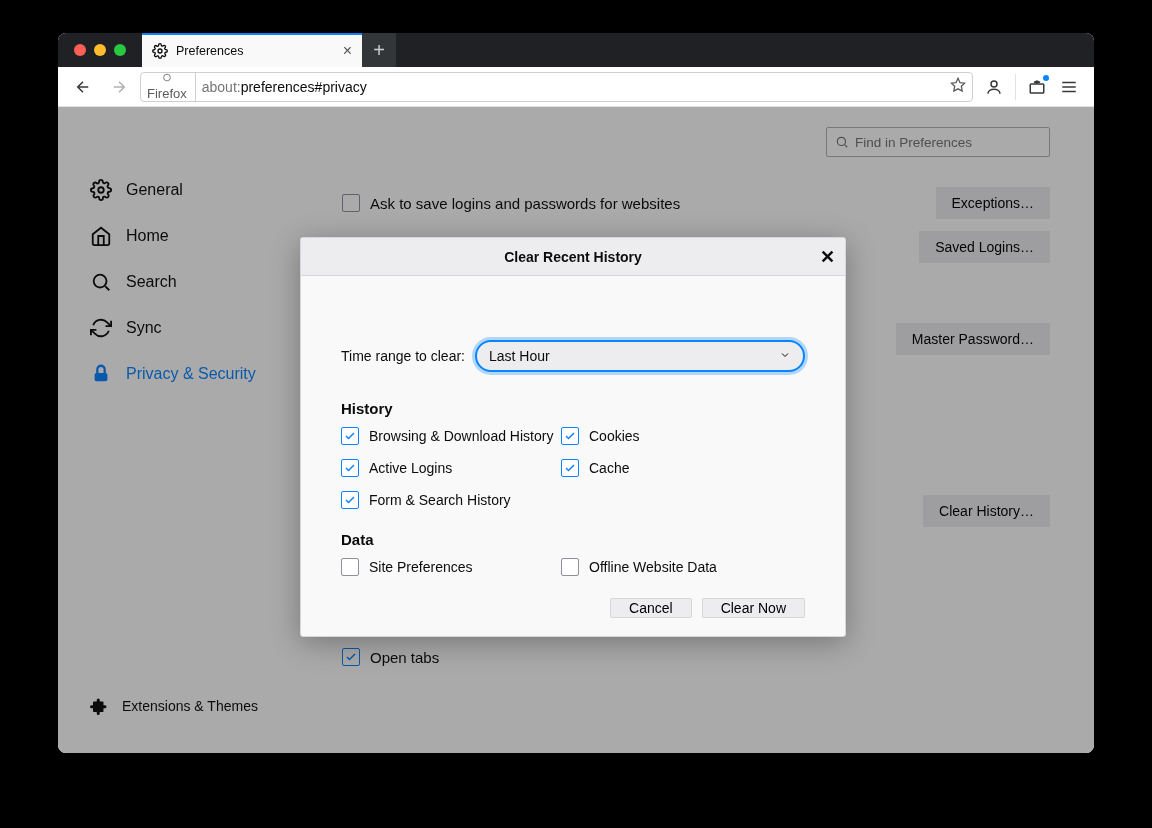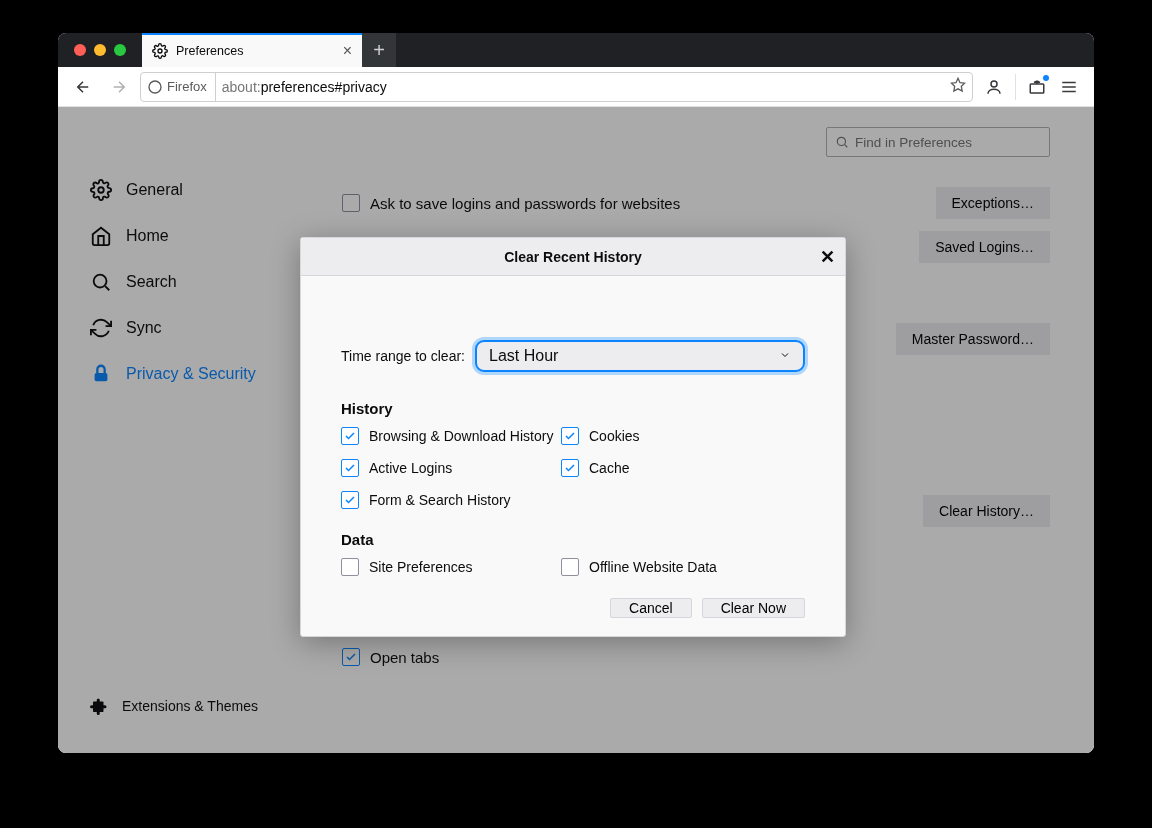--- a/index.html
+++ b/index.html
@@ -20,21 +20,21 @@
   }
   .tab .ticon { width: 16px; height: 16px; display:flex; align-items:center; justify-content:center; }
   .tab .title { flex: 1; font-size: 12.5px; color: #0c0c0d; }
   .tab .close { color: #555; font-size: 16px; }
   .newtab { width: 34px; display:flex; align-items:center; justify-content:center; color:#ccc; font-size:20px; background:#323639; }
   
   .toolbar { height: 40px; background: #fff; border-bottom: 1px solid #e1e1e2; display:flex; align-items:center; gap:6px; padding: 0 10px; }
   .navbtn { width: 30px; height: 30px; border-radius: 4px; display:flex; align-items:center; justify-content:center; color:#38383d; }
   .navbtn.disabled { color:#b1b1b3; }
   .urlbox { flex:1; height:30px; border:1px solid #cfcfd1; border-radius:4px; display:flex; align-items:center; padding:0 6px; gap:6px; font-size:14px; }
-  .identity { display:flex; align-items:center; gap:4px; color:#5a5a5c; font-size:13px; border-right:1px solid #cfcfd1; padding-right:8px; height:100%; }
+  .identity { display:flex; align-items:center; gap:4px; color:#5a5a5c; font-size:13px; border-right:1px solid #cfcfd1; padding-right:8px; height:100%;flex-direction:column; }
   .urltext { color:#777; }
   .urltext .dark { color:#0c0c0d; }
   .urlbox .spacer { flex:1; }
   .star { color:#5a5a5c; }
   .rightbtns { display:flex; align-items:center; gap:2px; }
   .rightbtns .navbtn { position:relative; }
   .bluedot { position:absolute; top:3px; right:3px; width:6px; height:6px; border-radius:50%; background:#0a84ff; }
   .sep { width:1px; height:26px; background:#e1e1e2; margin:0 4px; }
   
   .content { flex:1; position:relative; background:#fff; }
@@ -63,22 +63,22 @@
     position:absolute; left:242px; top:130px; width:546px; background:#f9f9fa;
     border:1px solid #d7d7db; border-radius:3px; box-shadow: 0 6px 30px rgba(0,0,0,0.3);
     display:flex; flex-direction:column;gap:42px;
   }
   .dlg-head { height:38px; background:#ededf0; display:flex; align-items:center; justify-content:center; position:relative; border-bottom:1px solid #d7d7db; font-size:14px; font-weight:600; }
   .dlg-head .x { position:absolute; right:10px; top:8px; font-size:18px; color:#0c0c0d; }
   .dlg-body { padding:22px 40px 18px; }
   .rangerow { display:flex; align-items:center; gap:10px; margin-bottom:28px; }
   .rangerow label { font-size:14px; }
   .select {
-    flex:1; height:32px; border:2px solid #0a84ff; border-radius:9px;
-    background:#ededf0; display:flex; align-items:center; padding:0 12px; font-size:16px;
+    flex:1; height:32px; border:2px solid #0a84ff; border-radius:16px;
+    background:#ededf0; display:flex; align-items:center; padding:0 12px; font-size:14px;
     box-shadow: 0 0 0 3px rgba(10,132,255,0.3); position:relative;
   }
   .select .chev { position:absolute; right:12px; color:#0c0c0d; }
   .dlg-sect { font-weight:700; font-size:15px; margin-bottom:10px; }
   .cbgrid { display:grid; grid-template-columns: 220px 1fr; row-gap:14px; margin-bottom:22px; }
   .cbrow { display:flex; align-items:center; gap:10px; font-size:14px; }
   .dlg-foot { display:flex; justify-content:flex-end; gap:10px; margin-top:6px; }
   .dbtn { height:20px; padding:0 18px; background:#ededf0; border:1px solid #d7d7db; border-radius:2px; font-size:14px; }
 </style>
 </head>

